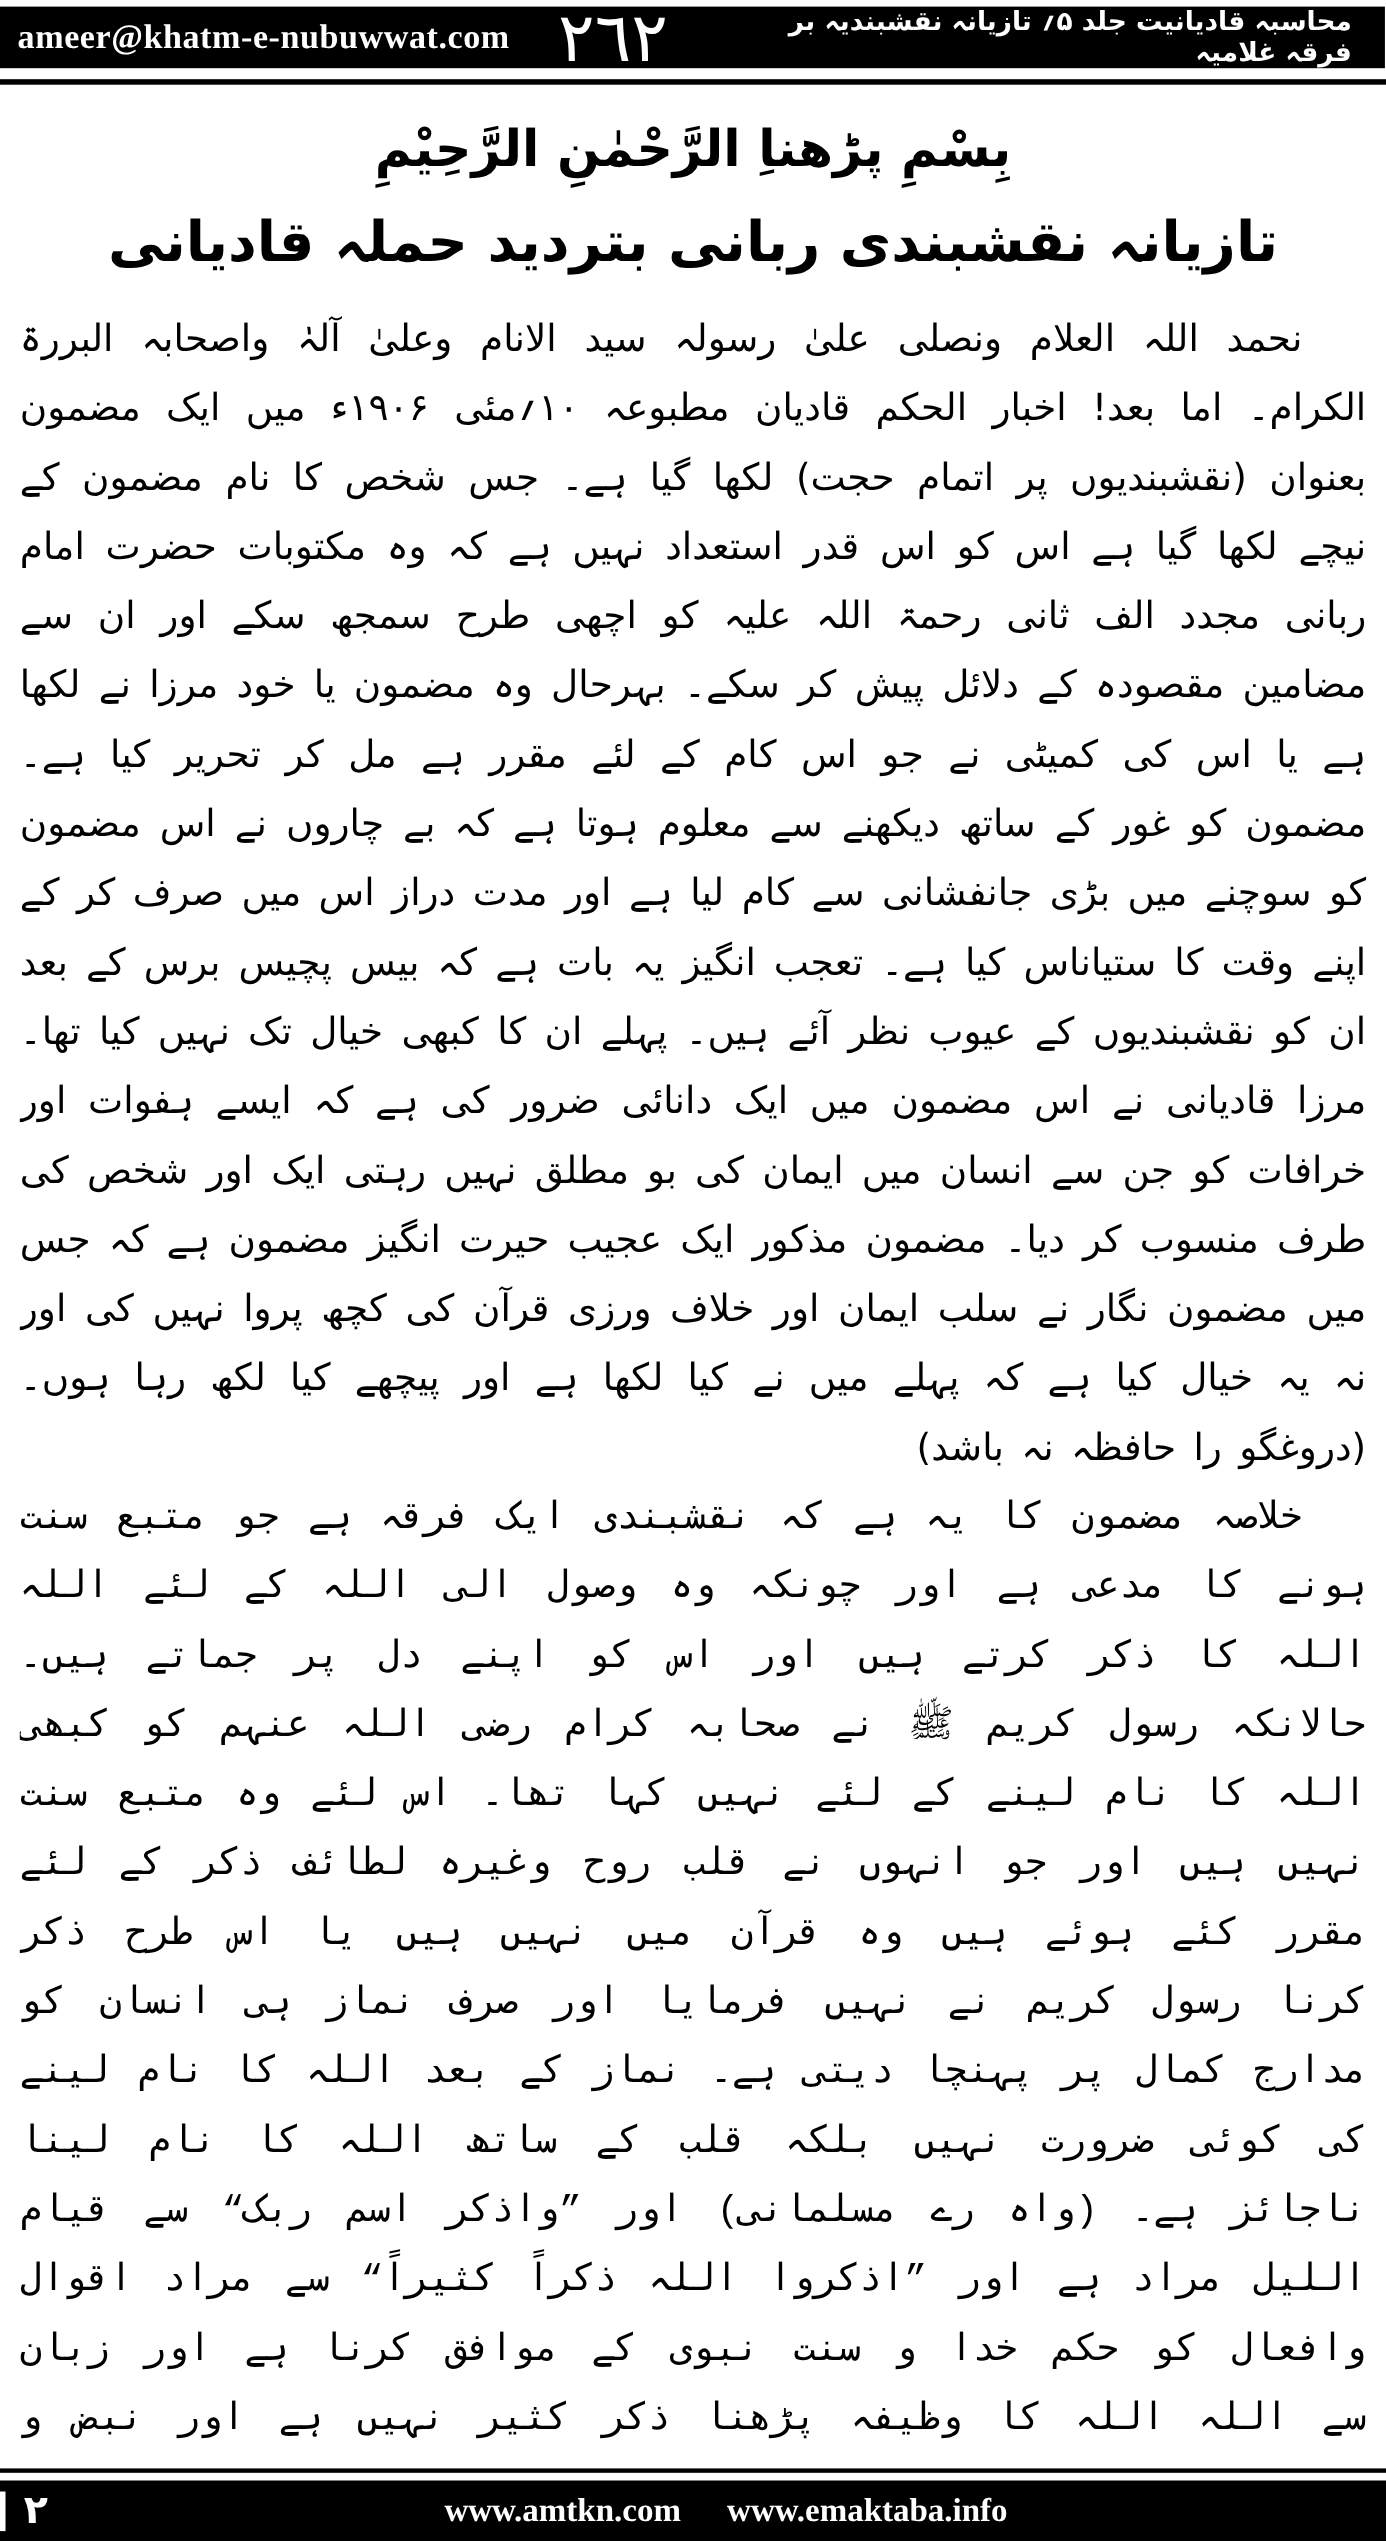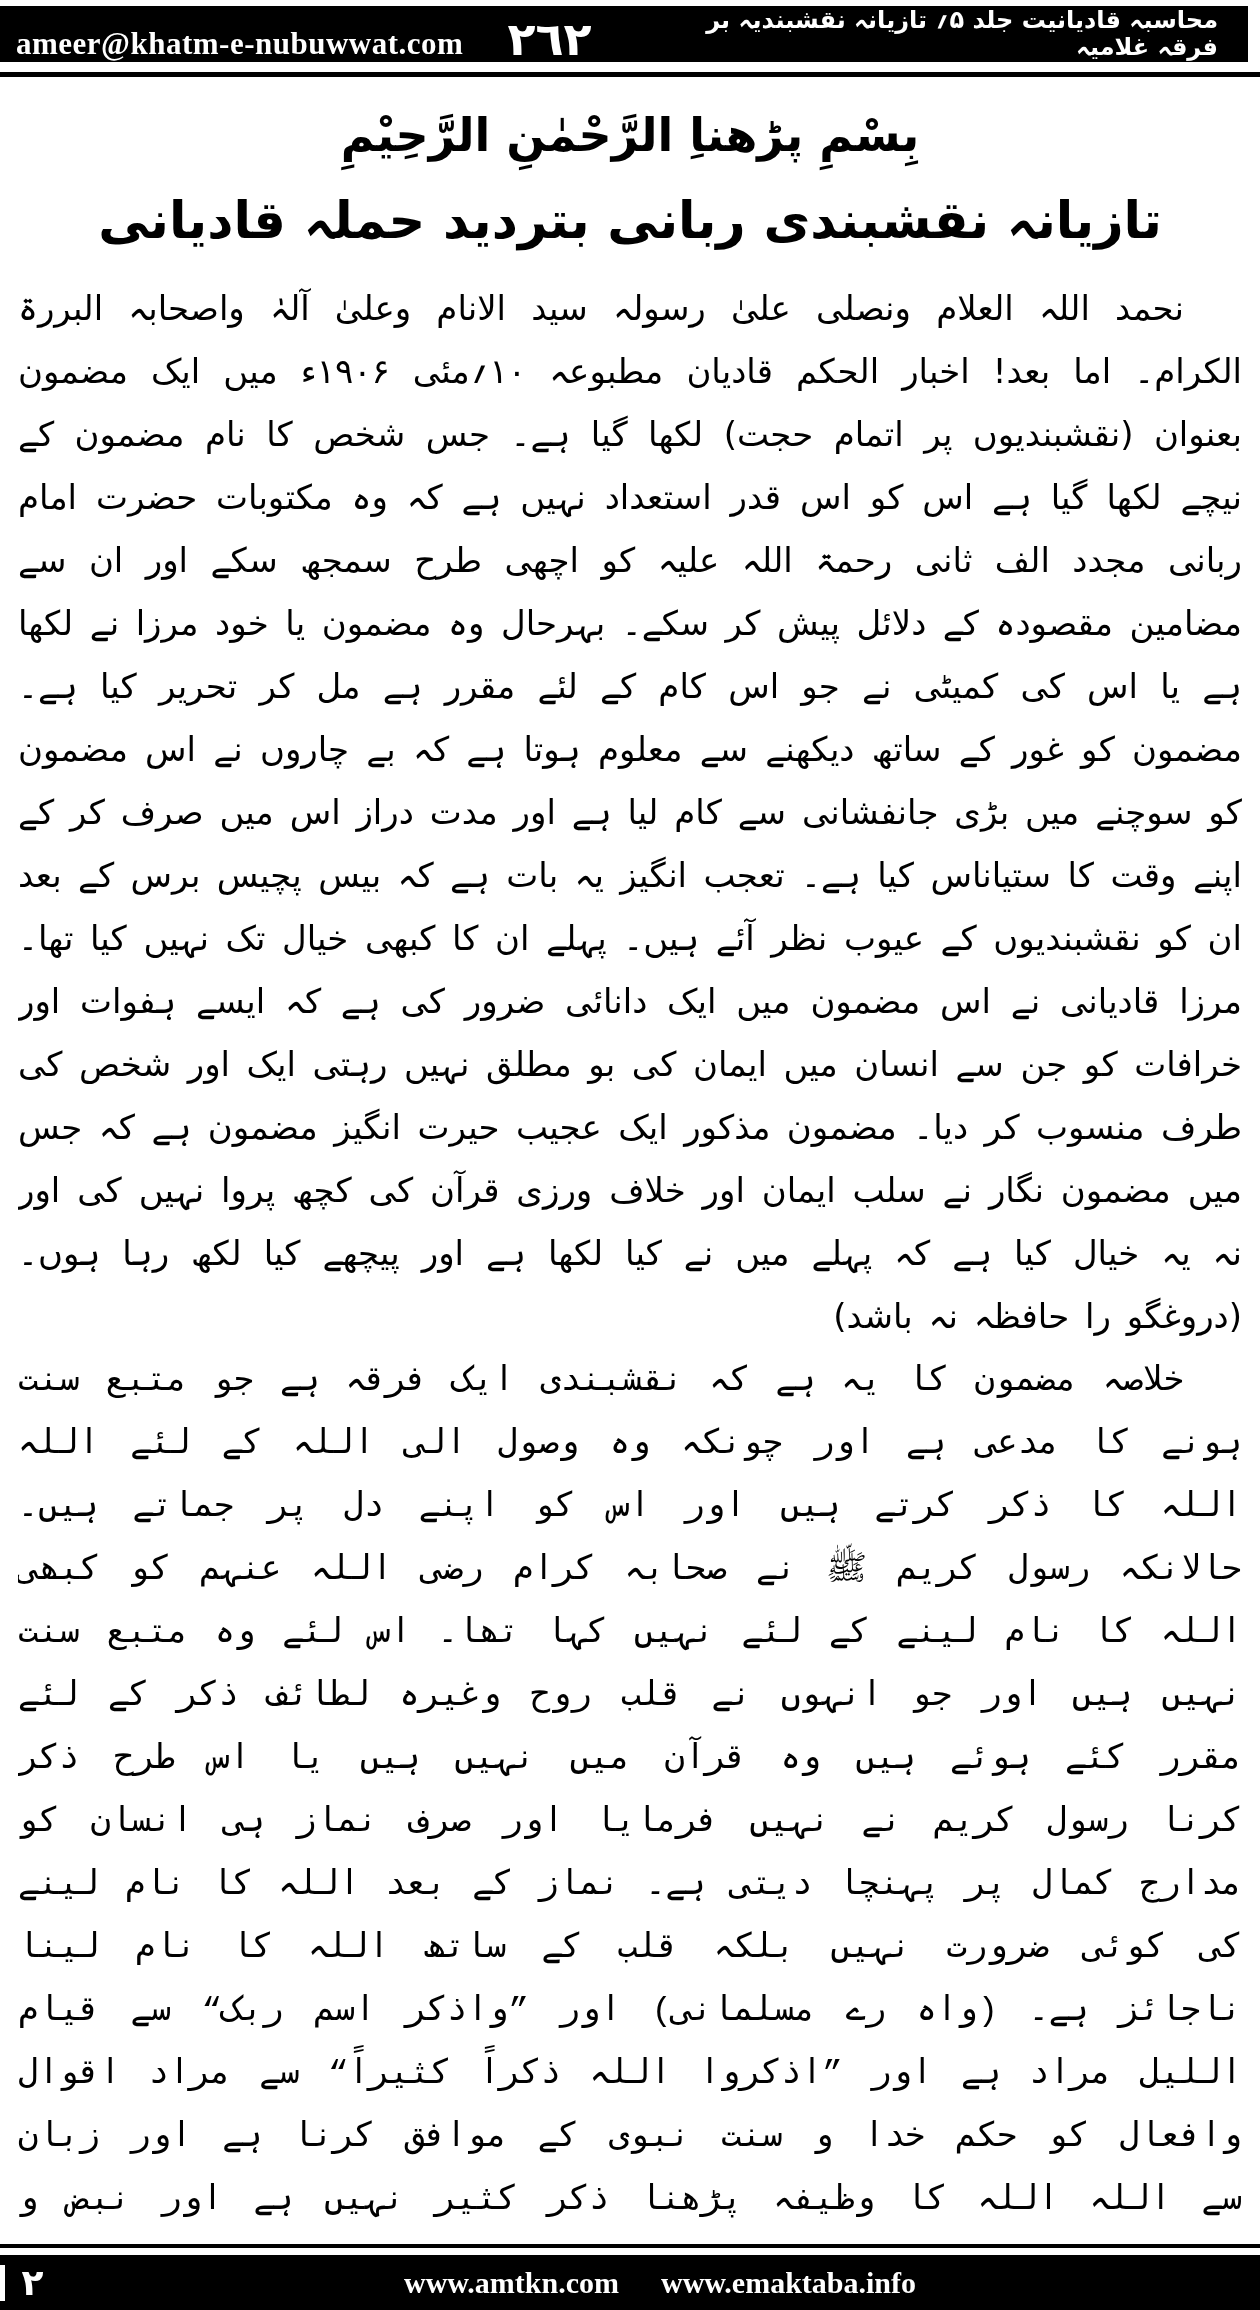--- a/index.html
+++ b/index.html
@@ -5,31 +5,31 @@
   * { margin:0; padding:0; box-sizing:border-box; }
   html,body { background:#e8e8e8; }
   body { font-family:"DejaVu Sans", sans-serif; }
   .page {
     position:relative; width:1260px; height:2310px; margin:0 auto;
     background:#ffffff; color:#000; overflow:hidden;
   }
 
   
   .topbar {
-    position:absolute; top:6px; left:0; right:12px; height:56px;
+    position:absolute; top:6px; left:0; right:1px; height:56px;
     background:#000; color:#fff;
-    display:flex; align-items:flex-end; padding:0 16px;
+    display:flex; align-items:center; padding:0 16px;
   }
   .email {
     font-family:"Liberation Serif", serif;
     font-weight:bold; font-size:31px; letter-spacing:0.5px;
     white-space:nowrap;
   }
   .pagenum-top {
-    font-size:46px; font-weight:bold; margin:0 36px 0 44px;
+    font-size:62px; font-weight:normal; margin:0 36px 0 44px;
     line-height:1;
   }
   .booktitle {
     margin-right:14px; margin-left:auto;
     direction:rtl; text-align:right;
     font-size:24px; font-weight:bold; line-height:1.15;
     max-width:520px;
   }
   .rule-top {
     position:absolute; top:72px; left:0; right:0; height:5px; background:#000;

